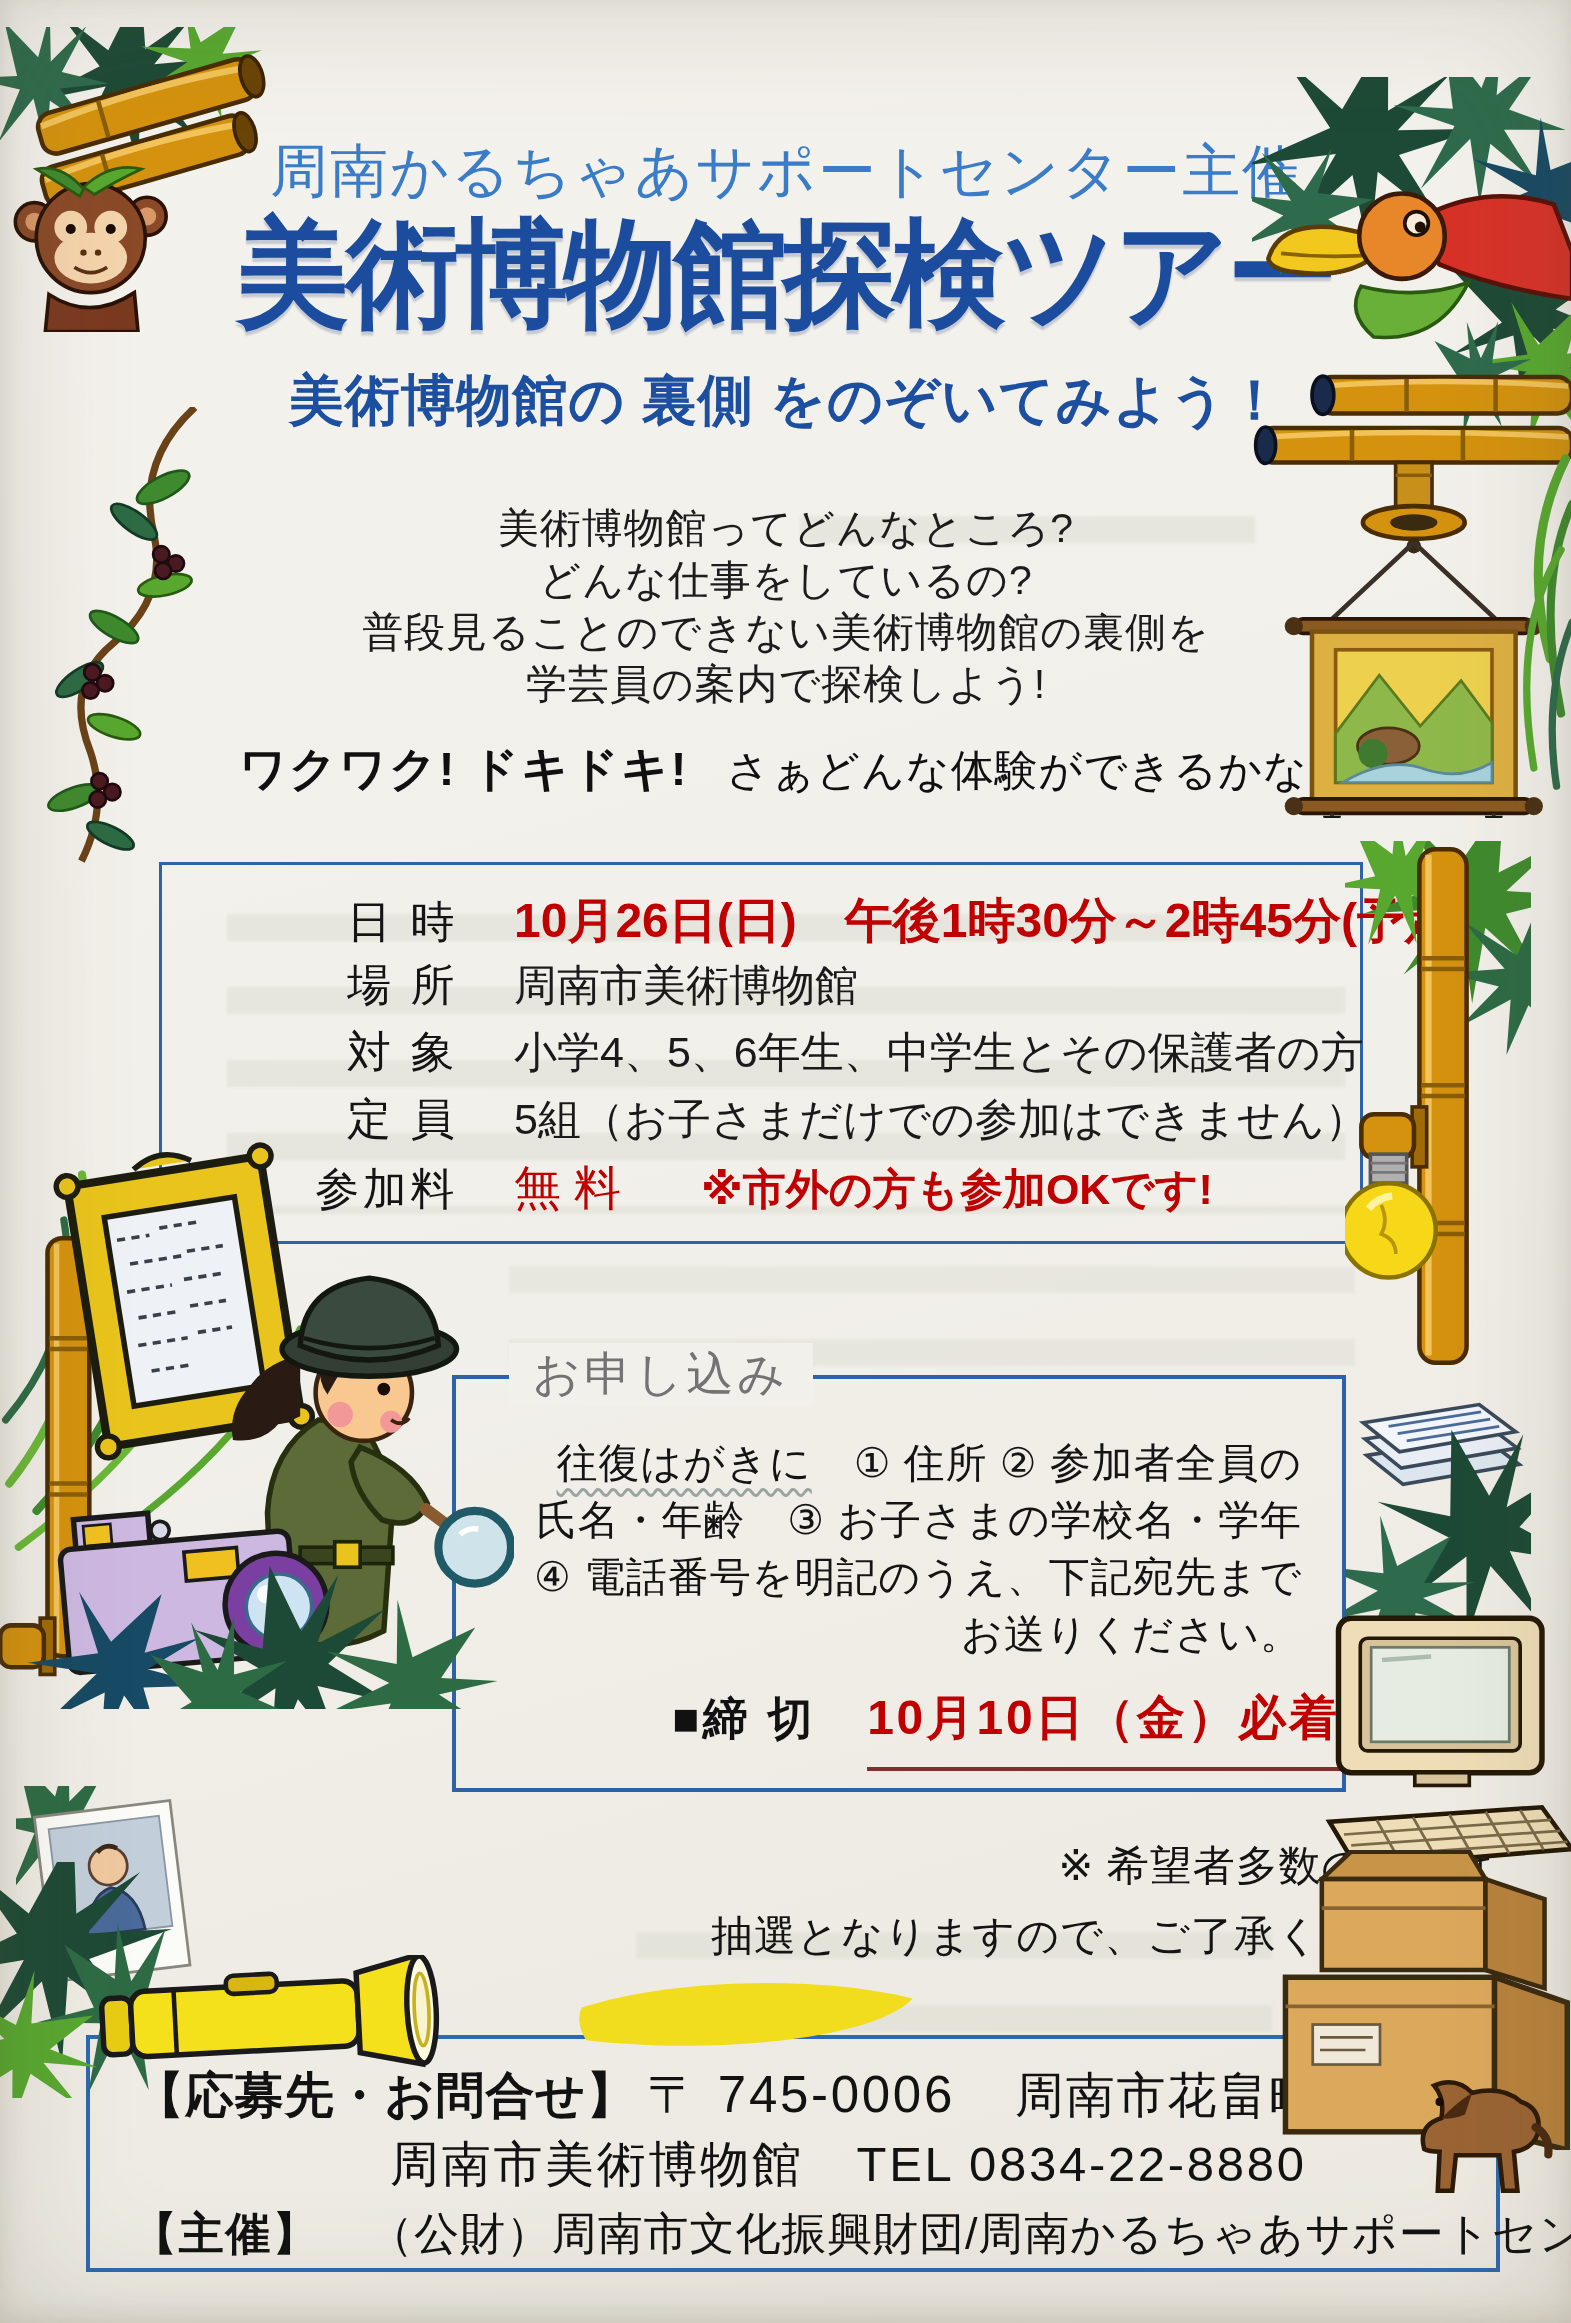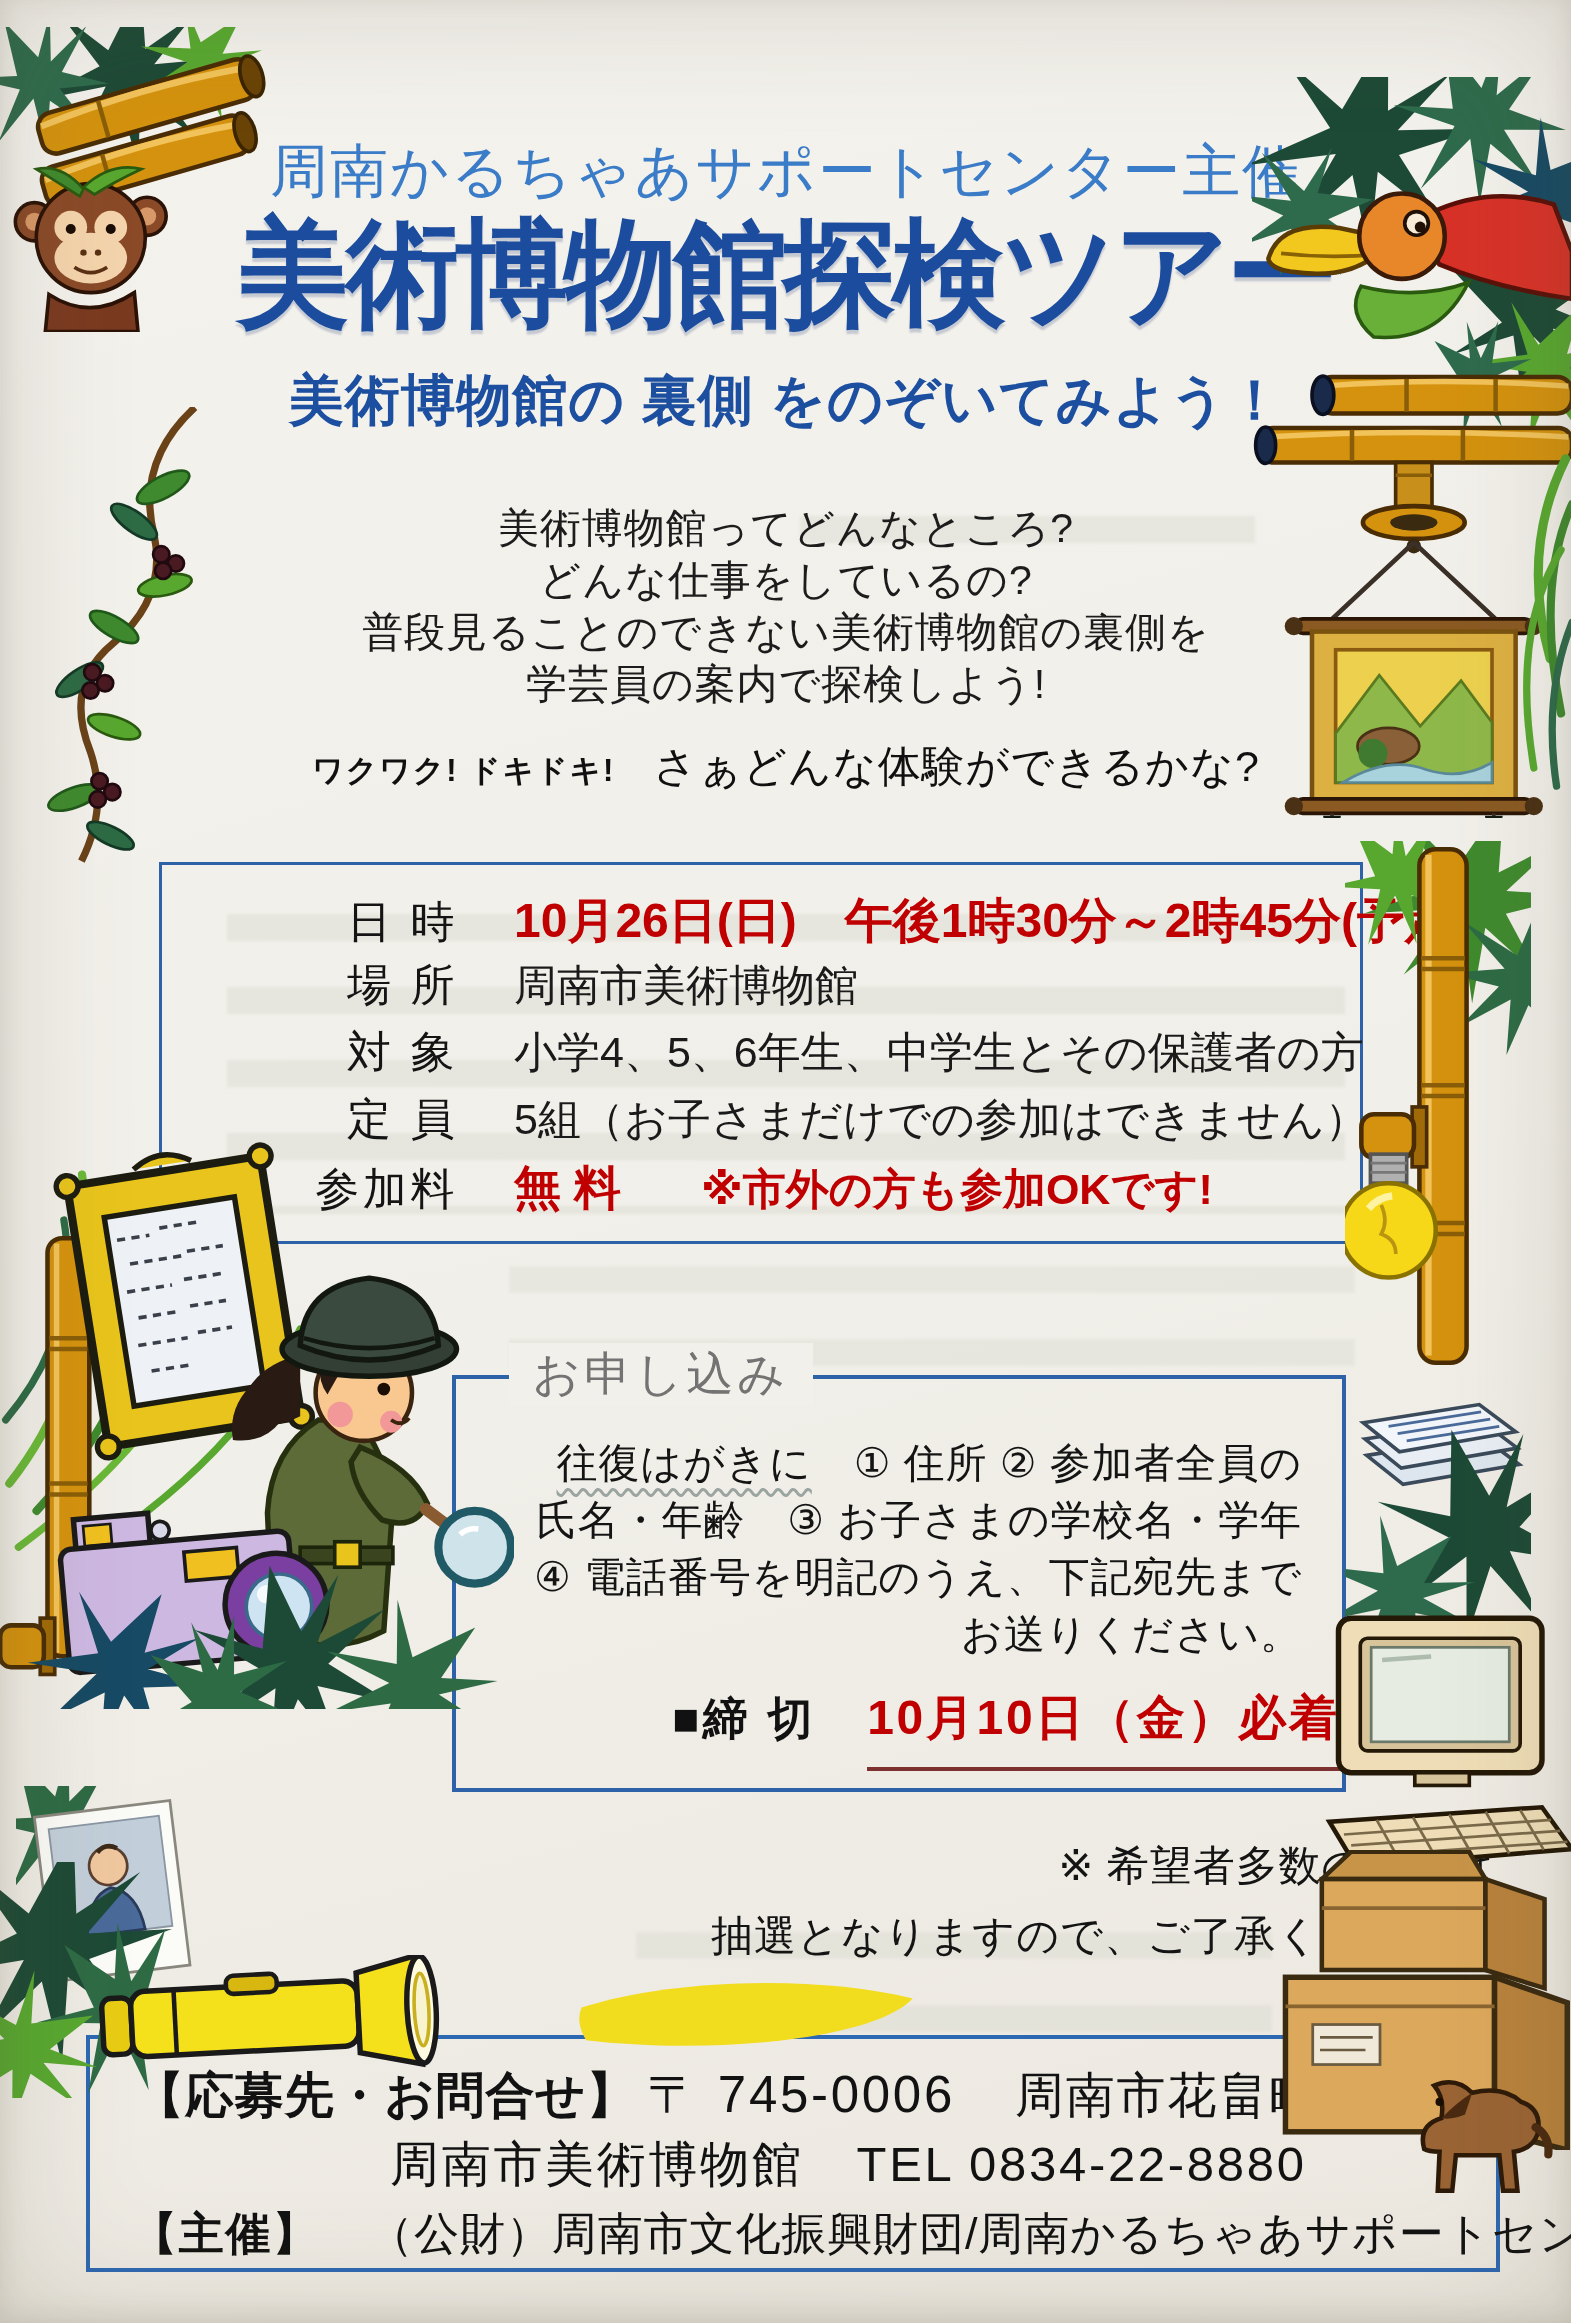--- a/index.html
+++ b/index.html
@@ -12,30 +12,30 @@
     box-shadow:inset 0 0 136px rgba(95,85,60,.20), inset 0 -7.3px 27px rgba(95,85,60,.15);}
   .abs{position:absolute;text-align:right;}
   .ctr{left:0;right:0;text-align:center;}
   
   .organizer{top:133px;font-size:58px;font-weight:normal;color:#3a7cc8;letter-spacing:1.8px;z-index:2;}
   .title{top:198px;font-size:113px;font-weight:bold;color:#1b4c9e;letter-spacing:-3.6px;z-index:2;
     text-shadow:0 4.5px 1.8px rgba(30,60,120,.22);transform:scaleY(1.04);}
   .subtitle{top:364px;font-size:55px;font-weight:bold;color:#1d4fa0;letter-spacing:0.9px;z-index:2;}
   .intro{top:502px;font-size:41px;line-height:52px;color:#1c1c1c;z-index:2;letter-spacing:0.9px;}
   .excite{top:738px;z-index:2;color:#101010;}
-  .excite .lead{font-size:31px;font-weight:bold;letter-spacing:1.8px;}
+  .excite .lead{font-size:47px;font-weight:bold;letter-spacing:1.8px;}
   .excite .rest{font-size:43px;margin-left:38px;letter-spacing:0.9px;}
   
   .info-box{left:159px;top:862px;width:1198px;height:376px;border:3.6px solid #2d61a8;z-index:2;}
   .info-rows{padding:23.6px 0 0 107px;}
   .info-row{display:flex;align-items:baseline;height:67px;}
   .info-label{width:189px;font-size:44px;color:#141414;letter-spacing:3.6px;flex:none;}
   .info-value{font-size:43px;color:#1a1a1a;margin-left:56px;white-space:nowrap;}
   .info-value.big-red{font-size:48px;font-weight:bold;color:#c00000;}
-  .info-value.red{font-size:47px;font-weight:bold;color:#c00000;}
+  .info-value.red{font-size:47px;font-weight:normal;color:#c00000;}
   .info-note{font-size:43px;font-weight:bold;color:#c00000;margin-left:80px;white-space:nowrap;}
   
   .app-box{left:452px;top:1375px;width:886px;height:409px;border:4.5px solid #2d61a8;z-index:2;}
   .app-title{position:absolute;top:-36px;left:53px;background:#f2f0ea;padding:0 23.6px;
     font-size:47px;color:#737373;letter-spacing:3.6px;}
   .app-lines{position:absolute;top:56px;left:78px;font-size:41px;line-height:57px;color:#141414;letter-spacing:0.9px;}
   .wavy{text-decoration:underline;text-decoration-style:wavy;text-decoration-color:#9aa4a0;
     text-decoration-thickness:2.7px;text-underline-offset:11px;}
   .app-deadline{position:absolute;top:307px;left:216px;white-space:nowrap;}
   .dl-label{font-size:45px;font-weight:bold;color:#111;letter-spacing:3.6px;}

